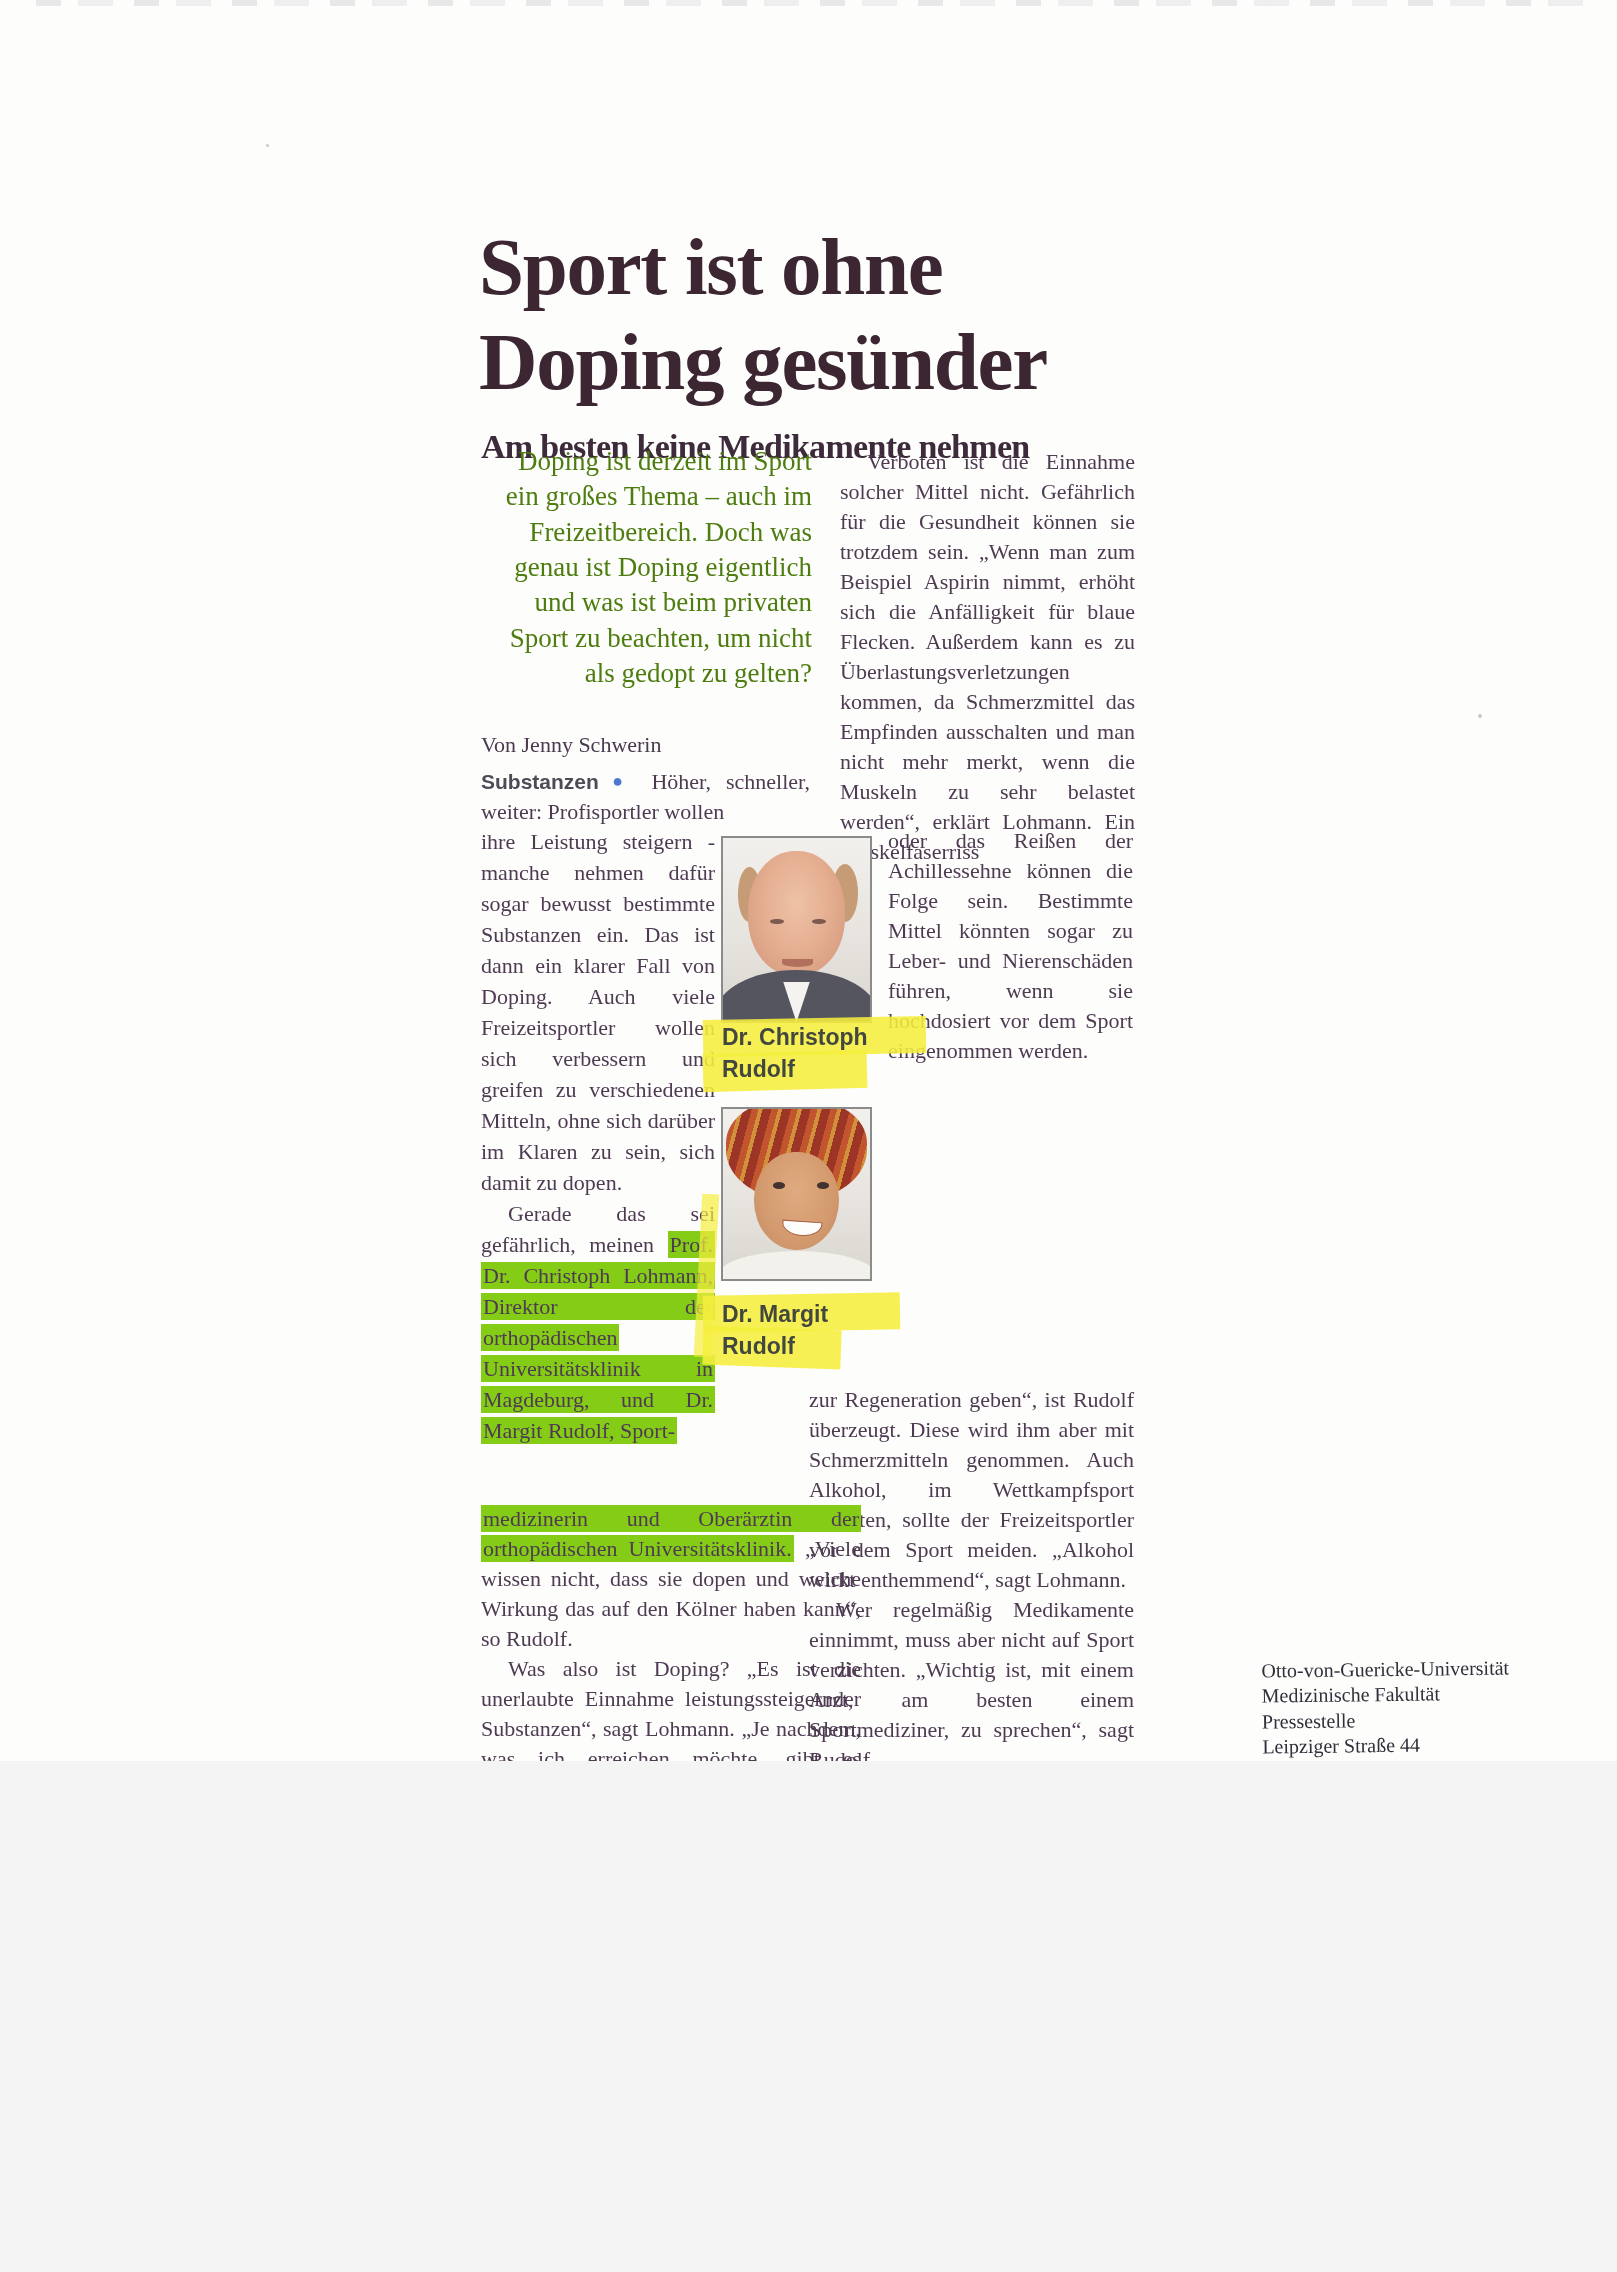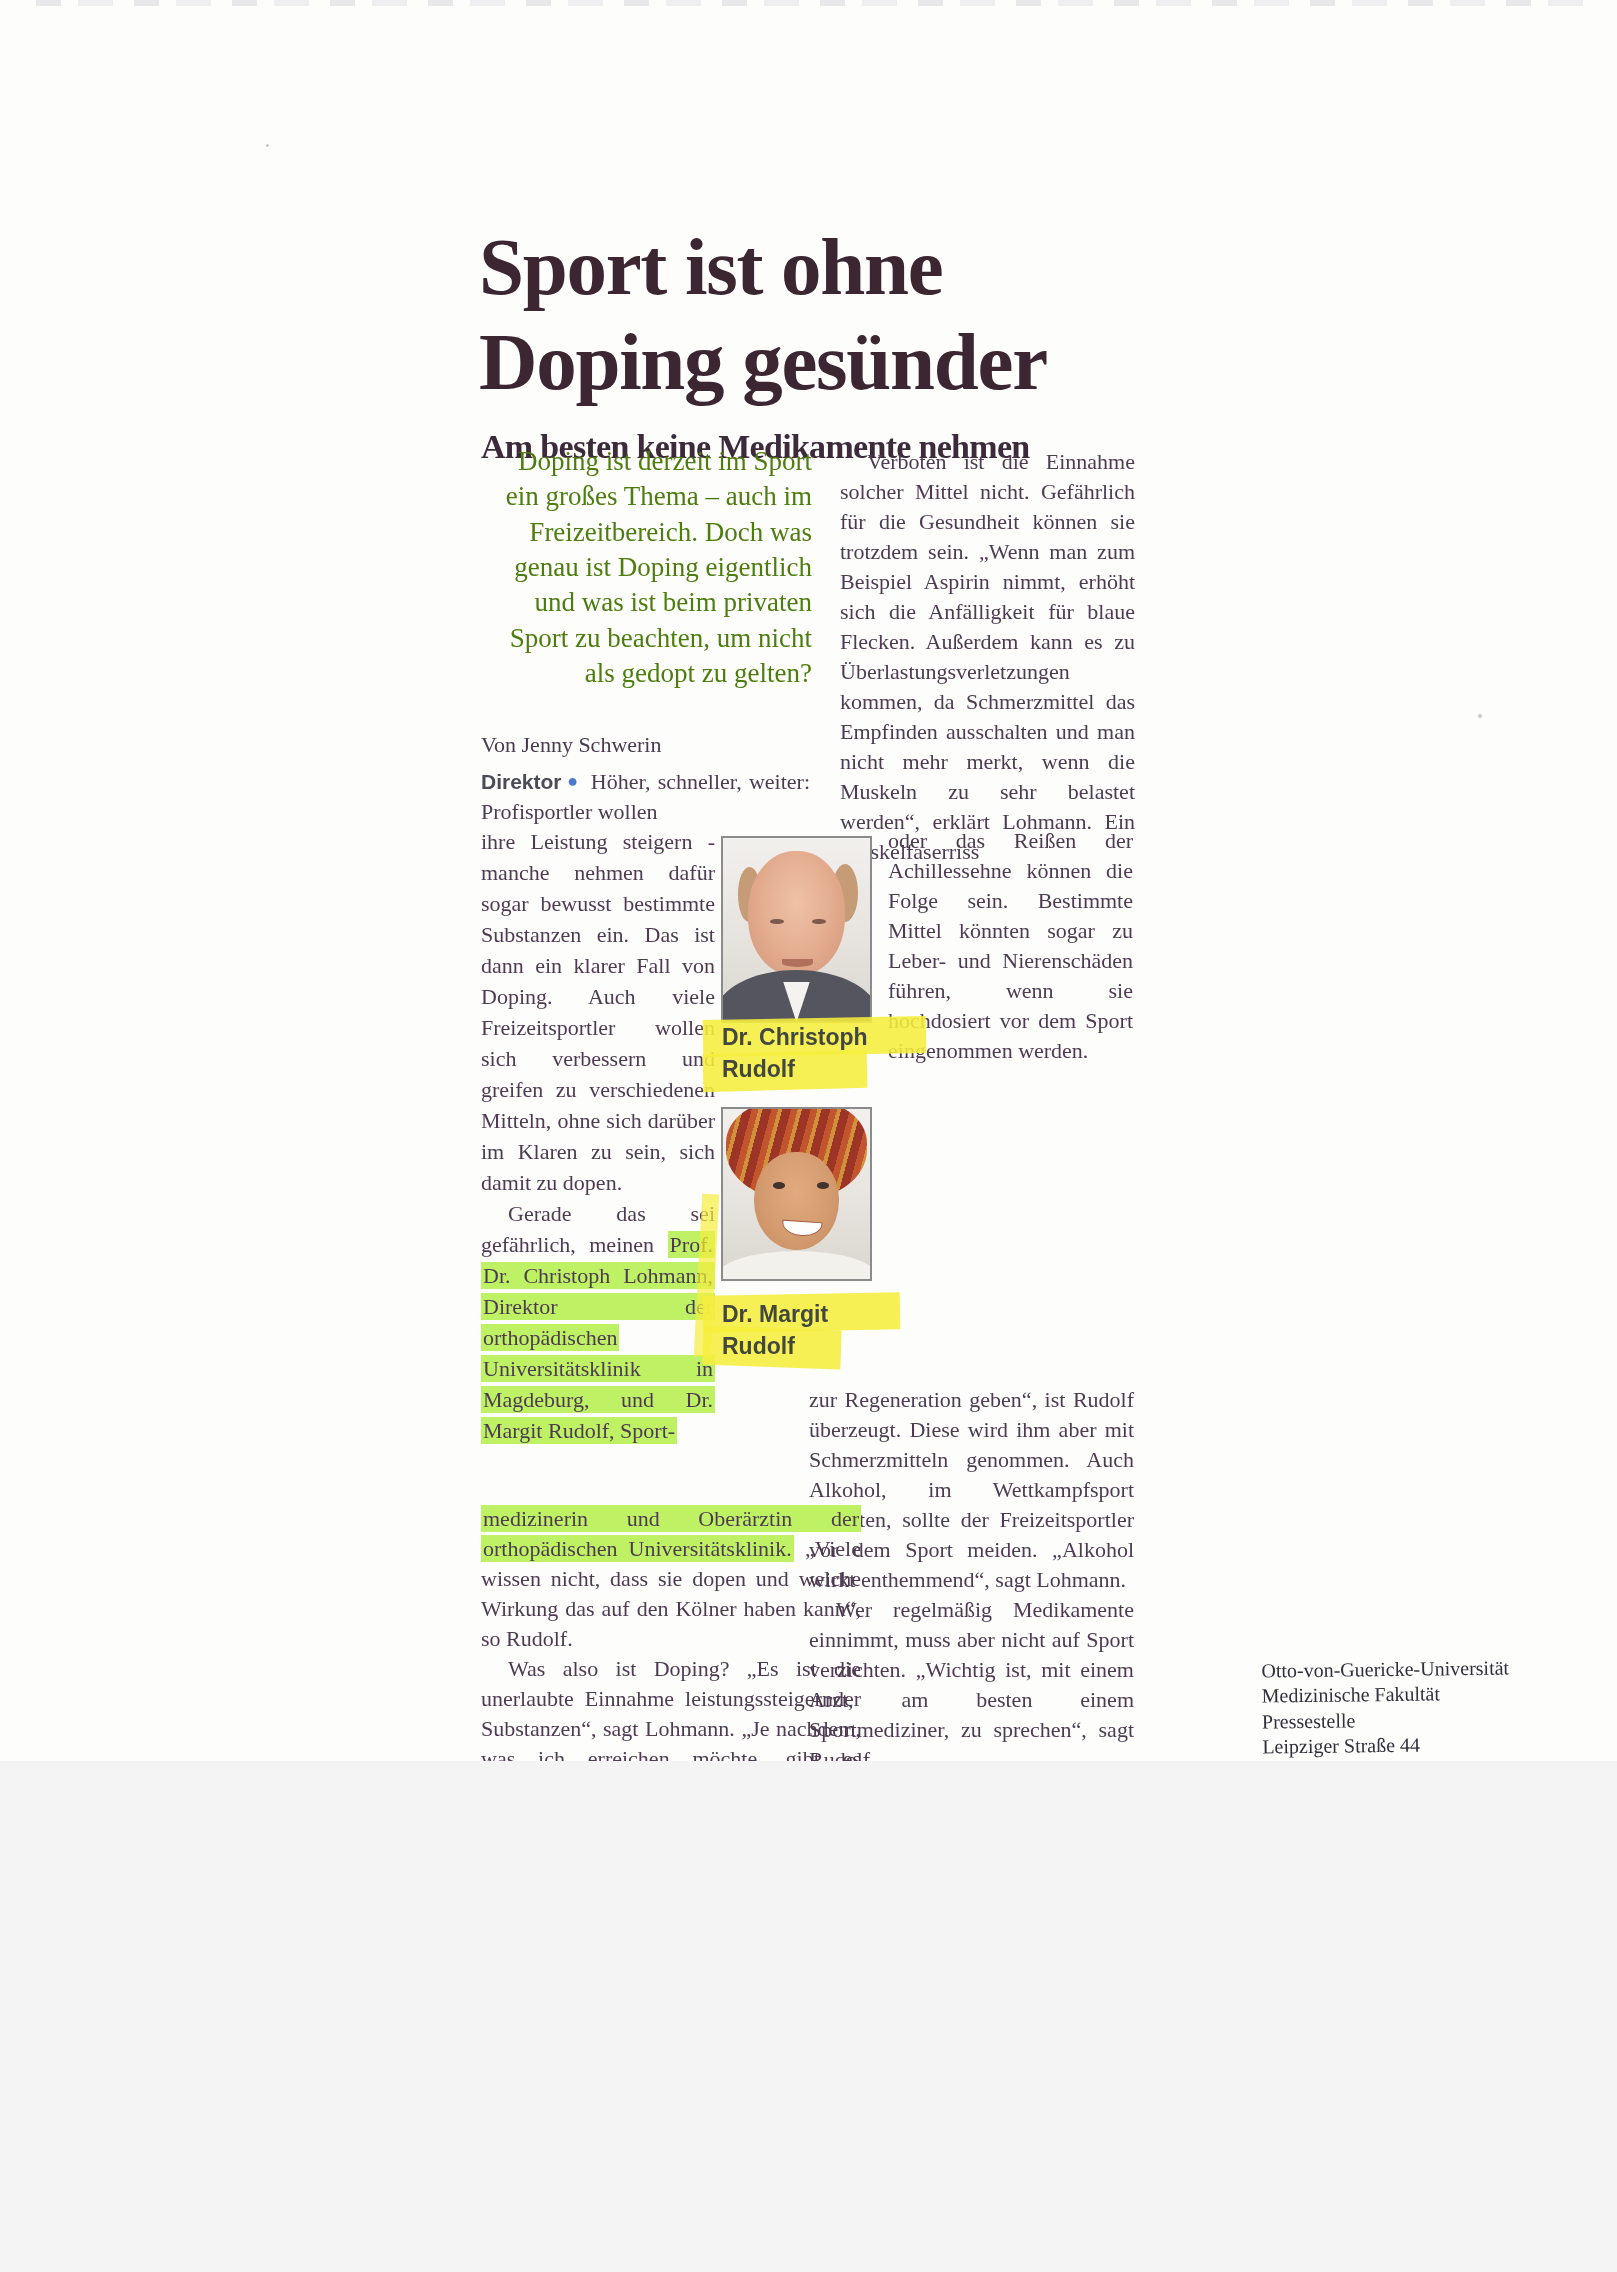--- a/index.html
+++ b/index.html
@@ -33,21 +33,21 @@
   .col-right-top{left:840px; top:447px; width:295px;}
   .col-right-top p{text-indent:27px;}
   .byline{left:481px; top:732px; font-size:22px; color:#4a3a4e;}
   .graf-md{left:481px; top:766px; width:329px;}
   .dateline{font-family:"Liberation Sans",sans-serif; font-weight:700; font-size:21px; color:#4c4c57;}
   .bullet{color:#4b79cf; font-size:18px; vertical-align:2px; padding:0 3.9px;}
   .col-left-narrow{left:481px; top:826px; width:234px; line-height:31px;}
   .col-right-narrow{left:888px; top:826px; width:245px;}
   .col-right-wide{left:809px; top:1385px; width:325px;}
   .col-left-wide{left:481px; top:1504px; width:380px;}
-  mark.hl{background:#bef264; color:inherit; padding:0.7px 2px;
+  mark.hl{background:#84cc16; color:inherit; padding:0.7px 2px;
           -webkit-box-decoration-break:clone; box-decoration-break:clone;}
   
   .photo{border:2px solid #8b8b8b; overflow:hidden; background:linear-gradient(180deg,#f2f0ed 0%,#e7e4df 55%,#d9d6d0 100%);}
   .photo1{left:721px; top:836px; width:147px; height:183px;}
   .photo2{left:721px; top:1107px; width:147px; height:170px;}
   .p1-head{position:absolute; top:7%; left:17%; width:66%; height:68%;
            background:radial-gradient(ellipse at 50% 42%, #efc2a6 0%, #e3ab8e 55%, #cf9478 100%);
            border-radius:48% 48% 46% 46%;}
   .p1-hairL{position:absolute; top:16%; left:10%; width:16%; height:30%; background:#c59c76; border-radius:50%;}
   .p1-hairR{position:absolute; top:14%; right:8%; width:18%; height:32%; background:#c59c76; border-radius:50%;}
@@ -102,21 +102,21 @@
 
   <div class="abs lead">Doping ist derzeit im Sport ein großes Thema – auch im Freizeitbereich. Doch was genau ist Doping eigentlich und was ist beim privaten Sport zu beachten, um nicht als gedopt zu gelten?</div>
 
   <div class="abs body-txt col-right-top">
     <p>Verboten ist die Einnahme solcher Mittel nicht. Gefährlich für die Gesundheit können sie trotzdem sein. „Wenn man zum Beispiel Aspirin nimmt, erhöht sich die Anfälligkeit für blaue Flecken. Außerdem kann es zu Überlastungsverletzungen kommen, da Schmerzmittel das Empfinden ausschalten und man nicht mehr merkt, wenn die Muskeln zu sehr belastet werden“, erklärt Lohmann. Ein Muskelfaserriss</p>
   </div>
 
   <div class="abs byline">Von Jenny Schwerin</div>
 
   <div class="abs body-txt graf-md">
-    <p><span class="dateline">Direktor</span><span class="bullet">●</span><span> Höher, schneller, weiter: Profisportler wollen</span></p>
+    <p><span class="dateline">Substanzen</span><span class="bullet">●</span><span> Höher, schneller, weiter: Profisportler wollen</span></p>
   </div>
 
   <div class="abs body-txt col-left-narrow">
     <p>ihre Leistung steigern - manche nehmen dafür sogar bewusst bestimmte Substanzen ein. Das ist dann ein klarer Fall von Doping. Auch viele Freizeitsportler wollen sich verbessern und greifen zu verschiedenen Mitteln, ohne sich darüber im Klaren zu sein, sich damit zu dopen.</p>
     <p class="ind"><span>Gerade das sei gefährlich, meinen </span><mark class="hl">Prof. Dr. Christoph Lohmann, Direktor der orthopädischen Universitätsklinik in Magdeburg, und Dr. Margit Rudolf, Sport-</mark></p>
   </div>
 
   <div class="abs photo photo1">
     <div class="p1-hairL"></div>
     <div class="p1-hairR"></div>

